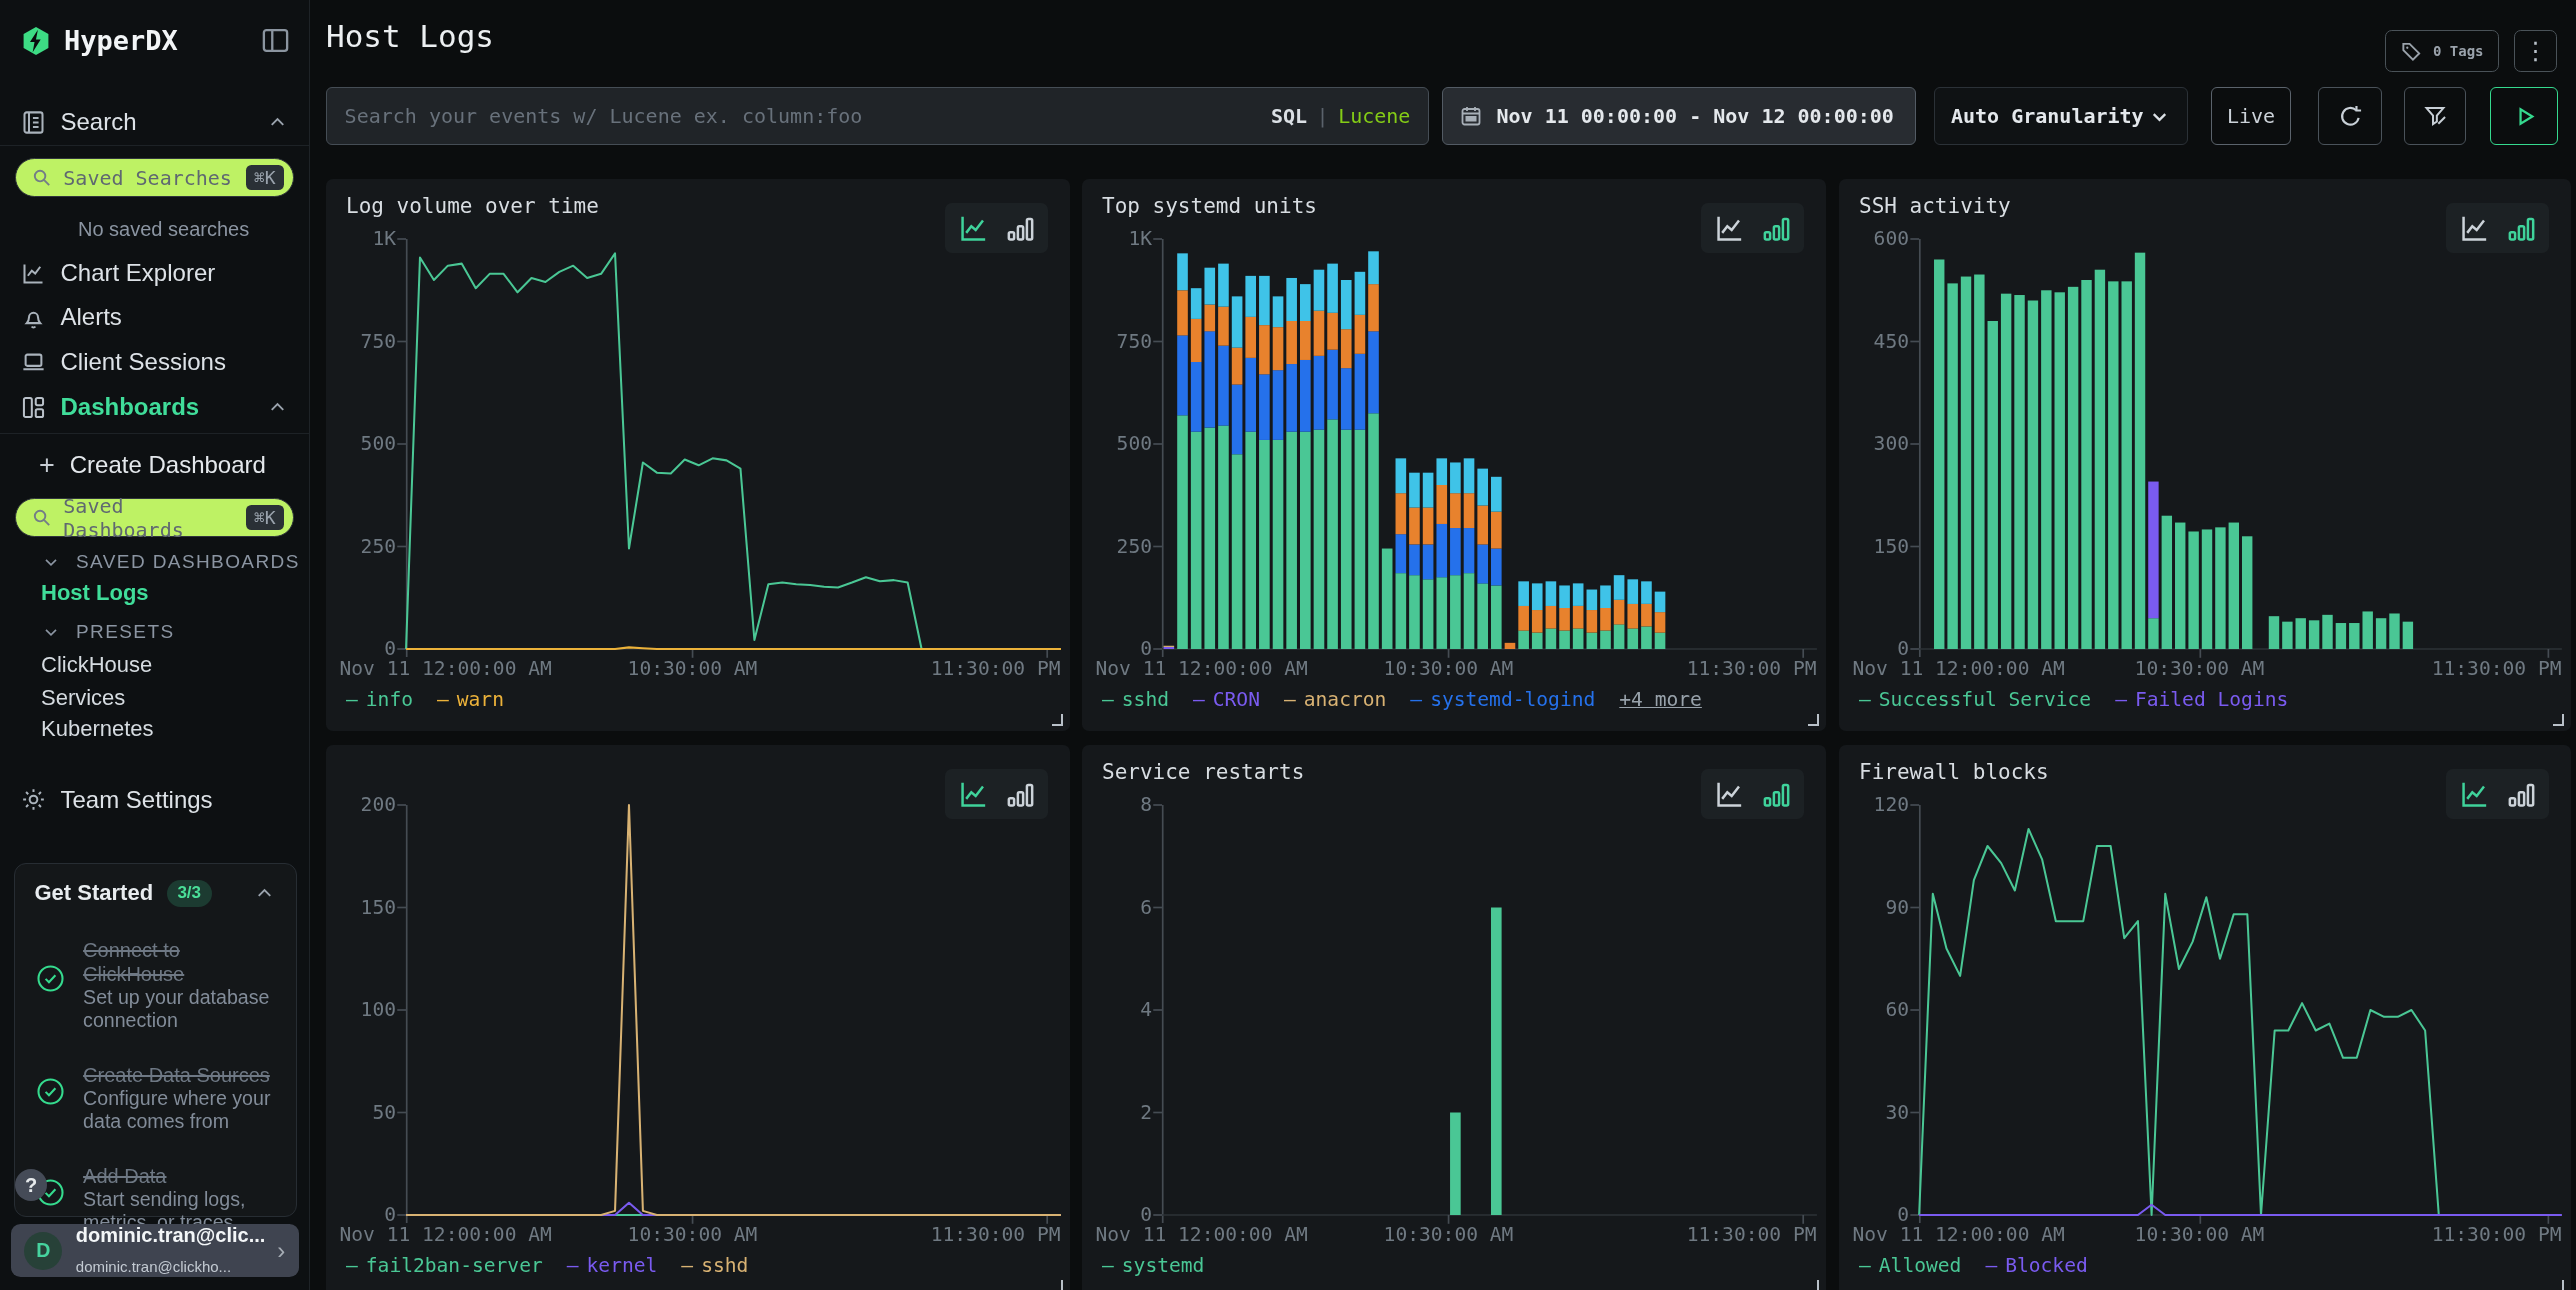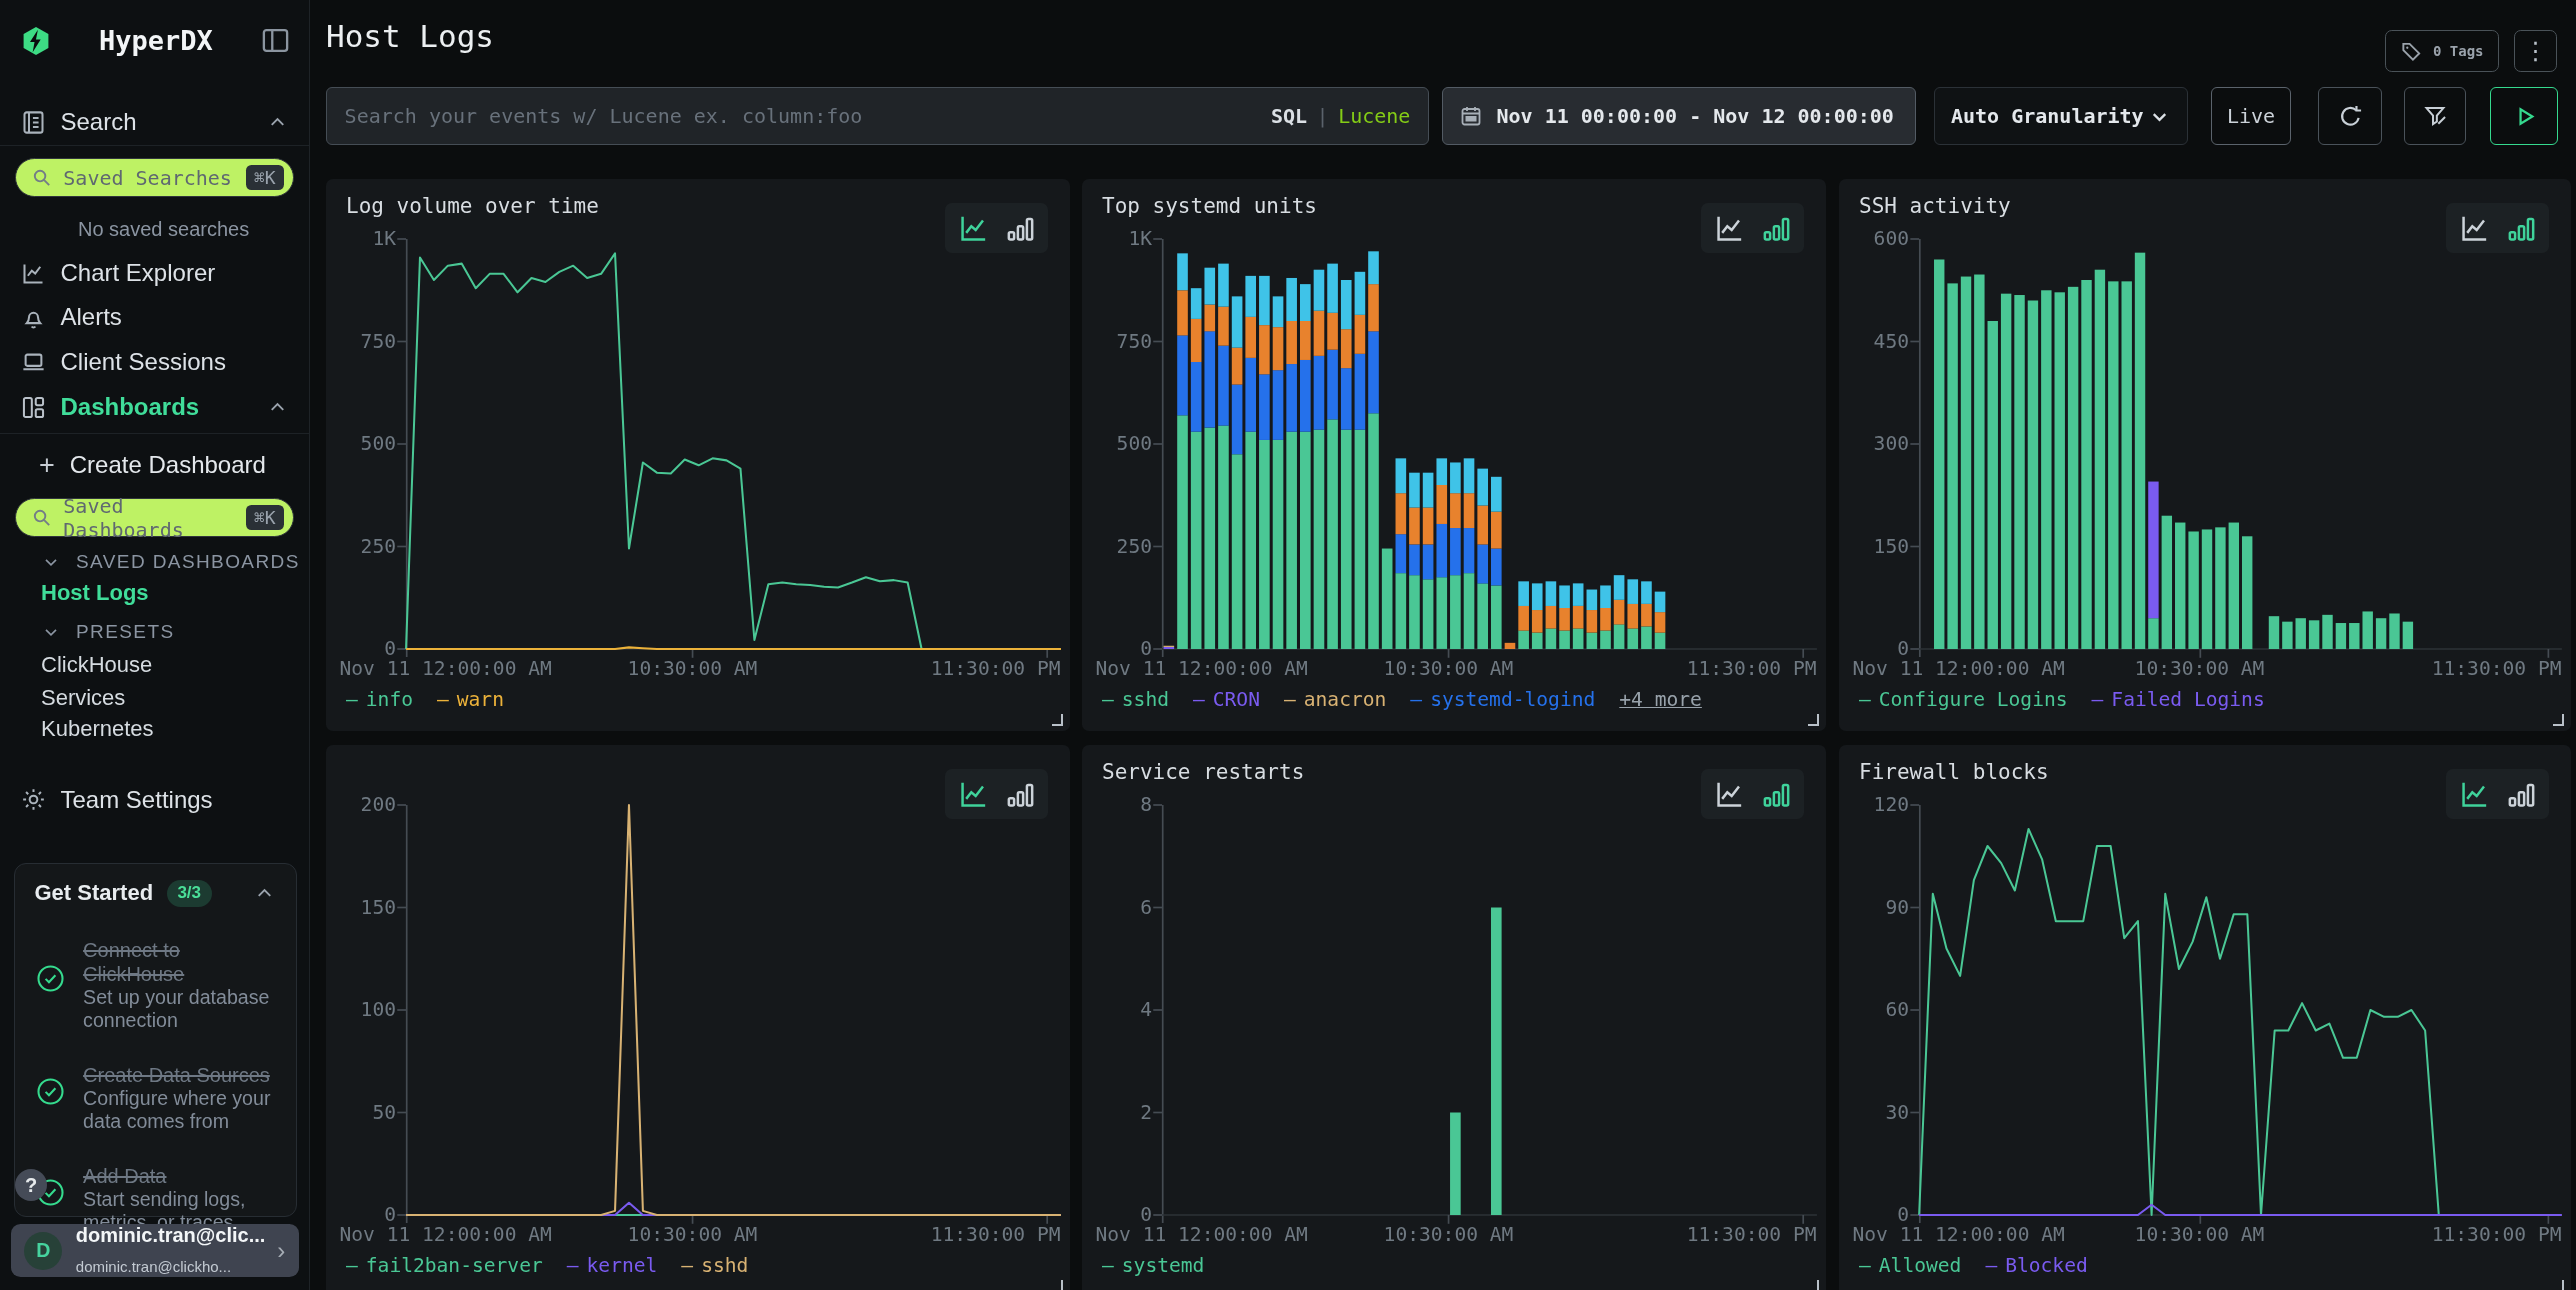--- a/index.html
+++ b/index.html
@@ -3,21 +3,21 @@
 <meta charset="utf-8">
 <style>
   * { margin:0; padding:0; box-sizing:border-box; }
   html,body { width:2576px; height:1291px; overflow:hidden; }
   body { background:#0b0d0e; font-family:"Liberation Sans", sans-serif; color:#dde2e7; }
   .mono { font-family:"DejaVu Sans Mono", monospace; }
 
   
   .sidebar { position:absolute; left:0; top:0; width:310px; height:1291px;
              background:#0d1012; border-right:1.4px solid #1e2327; z-index:5; }
-  .logo-row { position:absolute; top:20px; left:20px; right:17.6px; height:41px; display:flex; align-items:center;gap:35px; }
+  .logo-row { position:absolute; top:20px; left:20px; right:17.6px; height:41px; display:flex; align-items:center; }
   .logo-mark { width:32px; height:32px; }
   .logo-text { font-family:"DejaVu Sans Mono", monospace; font-weight:bold; font-size:27px; color:#f2f5f7; margin-left:12px; flex:1; }
   .icon-btn-plain { color:#8b95a0; display:flex; align-items:center; justify-content:center; }
 
   .side-row { position:absolute; left:0; right:0; display:flex; align-items:center; padding:0 20px; color:#dde2e7; }
   .side-row .ic { width:27px; height:27px; color:#aab3bc; flex:none; display:flex; align-items:center; }
   .side-row .lbl { font-size:24px; margin-left:13.5px; flex:1; }
   .side-row .chev { width:23px; height:23px; color:#9aa3ad; }
   .divider { position:absolute; left:0; right:0; height:1.4px; background:#1d2226; }
 
@@ -703,21 +703,21 @@
             <rect x="338.6" y="358.5" width="15.4" height="202.0" fill="#7A5BF0"></rect>
           </svg></div>
       <div class="xlabels">
           <div class="left">Nov 11 12:00:00 AM</div>
           <div class="center" style="left: 347px;">10:30:00 AM</div>
           <div class="right">11:30:00 PM</div>
         </div>
       <div class="legend">
           <span class="li" style="color: rgb(74, 199, 149);">
             <span>—</span>
-            <span>Configure Logins</span>
+            <span>Successful Service</span>
           </span>
           <span class="li" style="color: rgb(122, 91, 240);">
             <span>—</span>
             <span>Failed Logins</span>
           </span>
         </div>
     </div>
     <div class="panel" style="left:0;top:566px;">
       <div class="panel-title"></div>
       <div class="mode-toggle">

